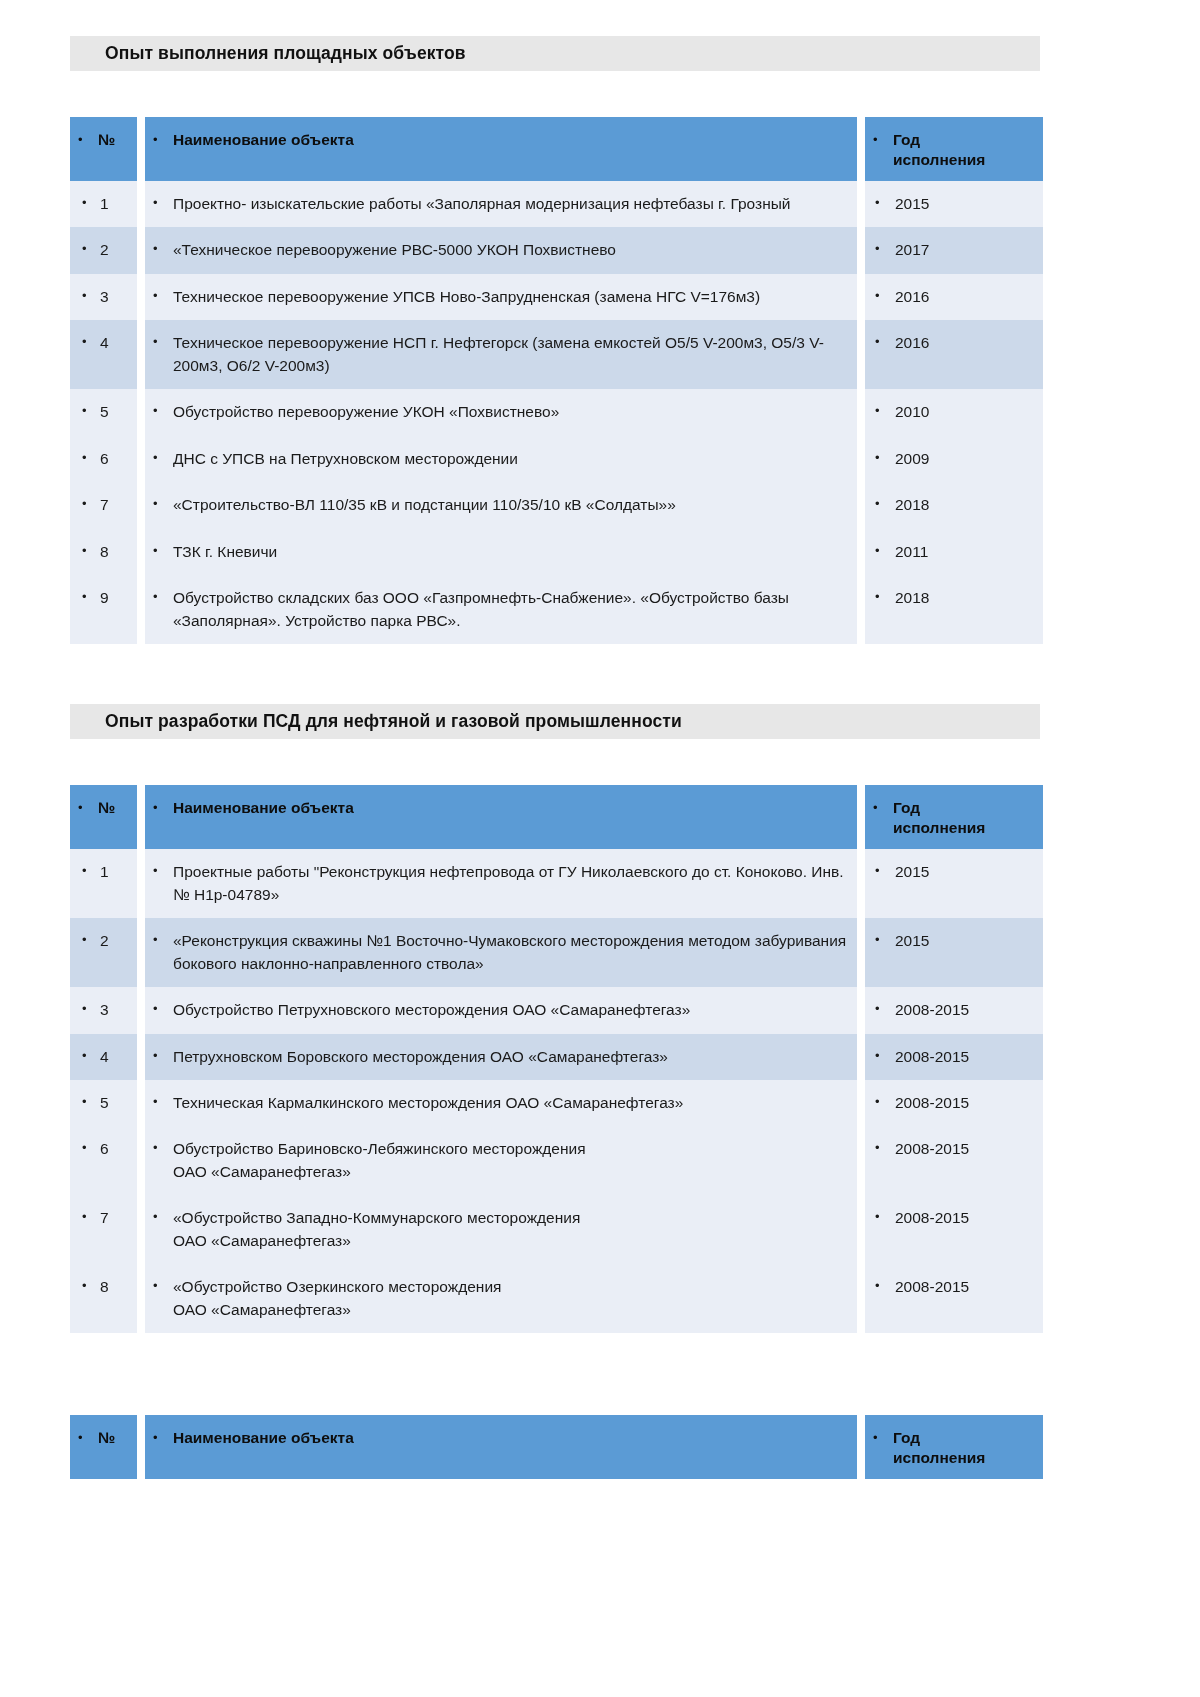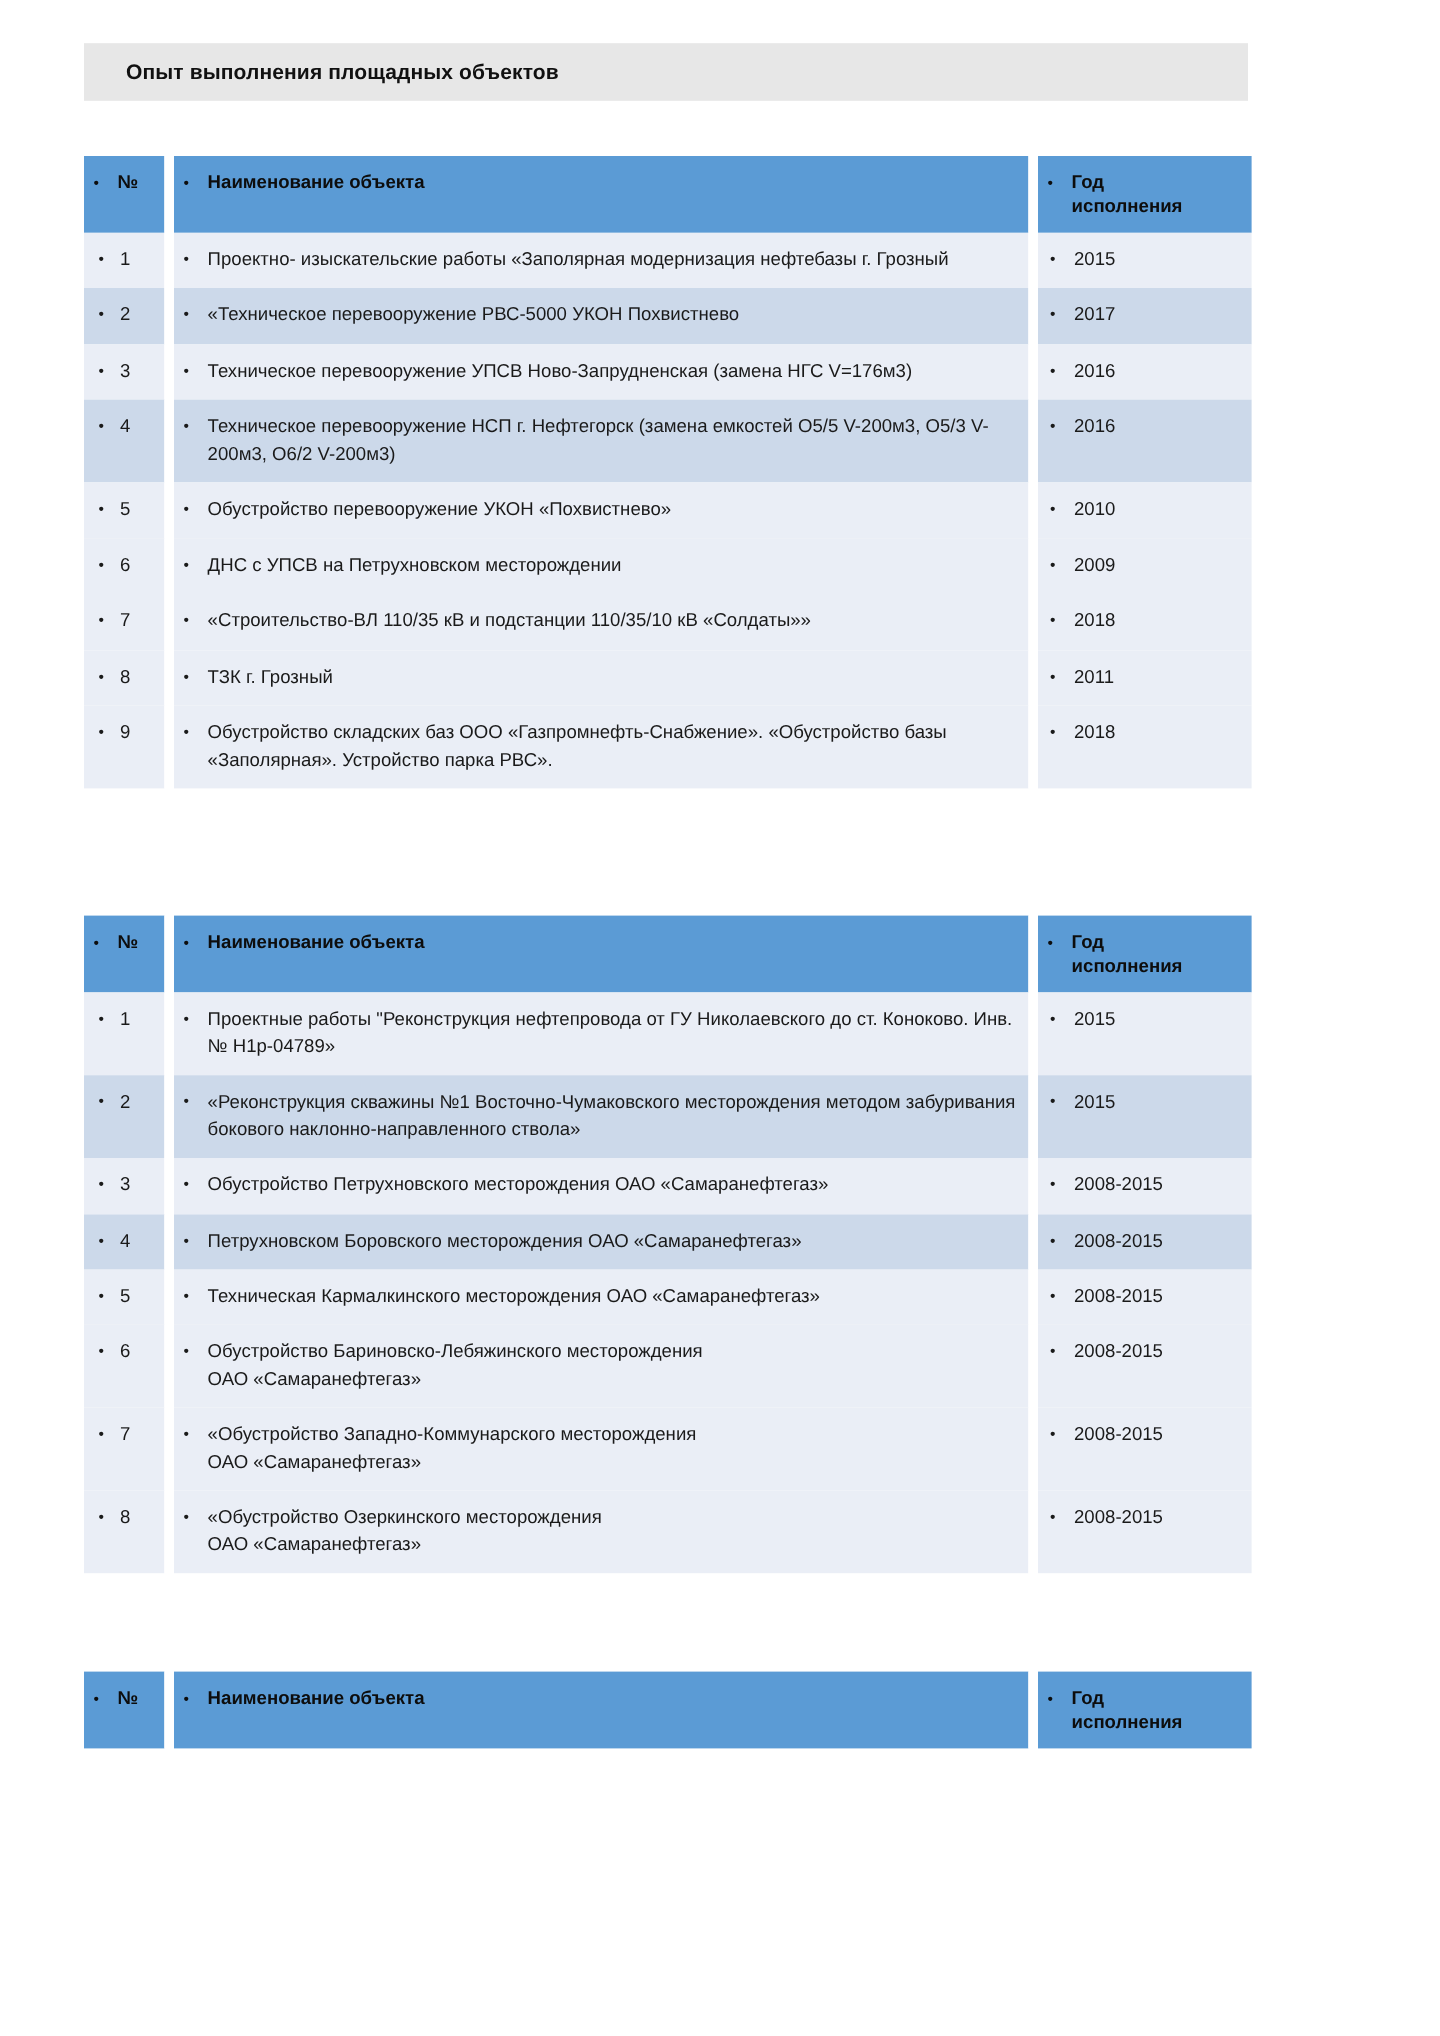--- a/index.html
+++ b/index.html
@@ -19,21 +19,21 @@
     position: relative;
     width: 1200px;
     height: 1697px;
     padding: 0;
   }
 
   
   .section-bar {
     margin: 0 160px 0 70px;
     background: #e7e7e7;
-    height: 48px;
+    height: 35px;
     display: flex;
     align-items: center;
     padding-left: 35px;
     box-sizing: border-box;
   }
   .section-bar .section-title {
     font-size: 17.5px;
     font-weight: bold;
     color: #111111;
     letter-spacing: 0.1px;
@@ -319,21 +319,21 @@
         <td class="datacell num-cell">
             <div class="cell-inner">
               <span class="bullet">•</span>
               <span class="cell-text">8</span>
             </div>
           </td>
         <td class="gapcell"></td>
         <td class="datacell">
             <div class="cell-inner">
               <span class="bullet">•</span>
-              <span class="cell-text">ТЗК г. Грозный</span>
+              <span class="cell-text">ТЗК г. Кневичи</span>
             </div>
           </td>
         <td class="gapcell"></td>
         <td class="datacell year-cell">
             <div class="cell-inner">
               <span class="bullet">•</span>
               <span class="cell-text">2011</span>
             </div>
           </td>
       </tr>
@@ -358,20 +358,23 @@
               <span class="bullet">•</span>
               <span class="cell-text">2018</span>
             </div>
           </td>
       </tr>
     </tbody>
   </table>
 
   <div class="gap-v-lg"></div>
 
+  <div class="section-bar">
+    <span class="section-title">Опыт разработки ПСД для нефтяной и газовой промышленности</span>
+  </div>
 
   <div class="gap-v"></div>
 
   <table class="exp-table">
     <colgroup>
       <col class="c-num">
         <col class="c-gap1">
         <col class="c-name">
         <col class="c-gap2">
         <col class="c-year">

